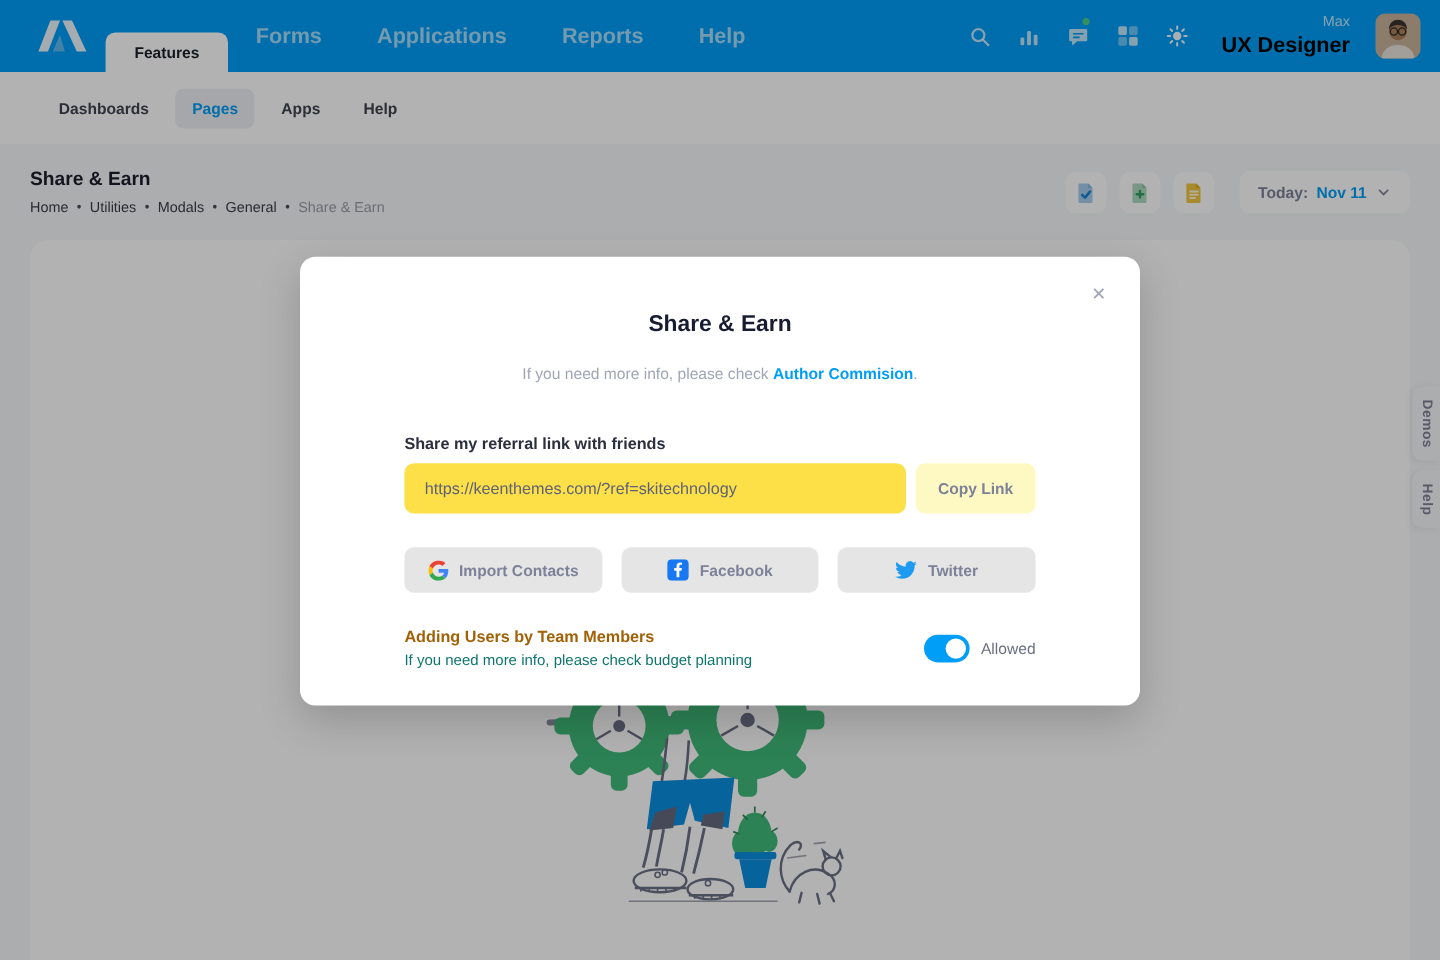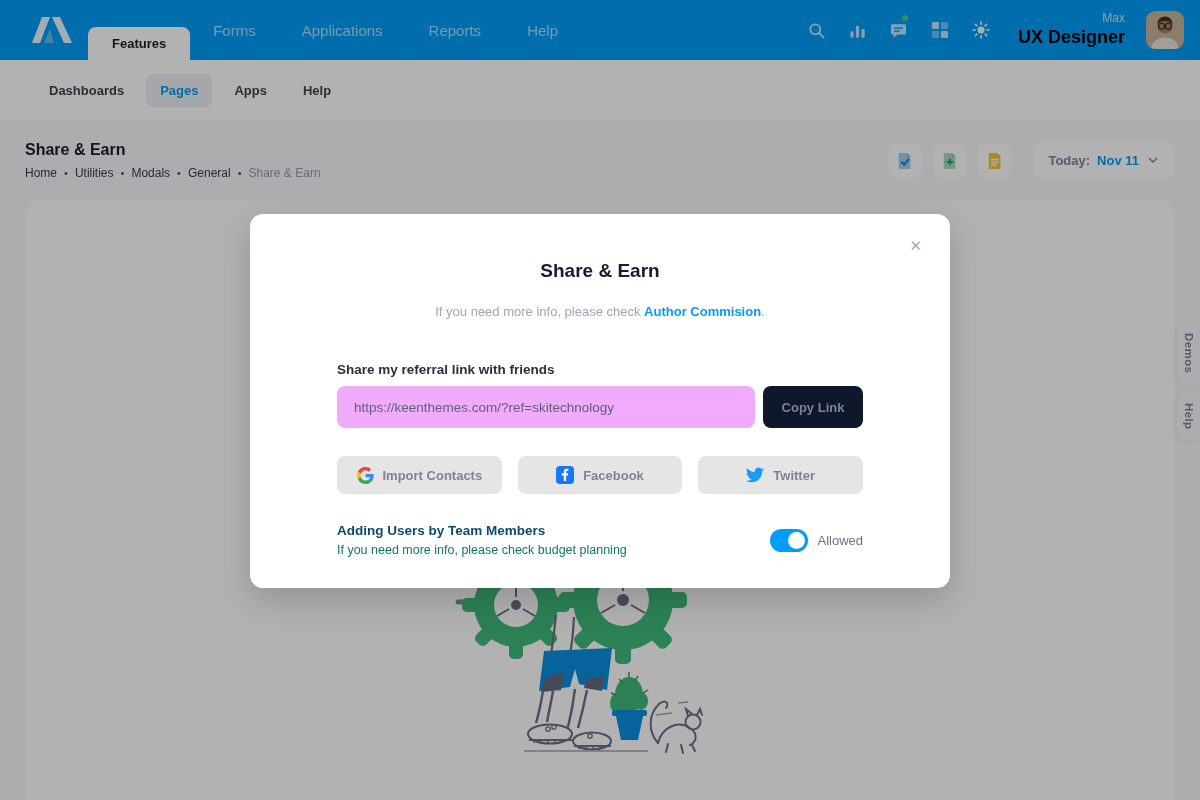--- a/index.html
+++ b/index.html
@@ -20,21 +20,21 @@
   }
   .logo-wrap { display:flex; align-items:center; padding:0 14px 0 30px; }
   .hdr-nav { display:flex; align-items:stretch; }
   .hdr-tab {
     margin-top:27px; background:#fff; border-radius:8px 8px 0 0;
     display:flex; align-items:center; padding:0 24px;
     color:#1b2028; font-size:13px; font-weight:700; cursor:pointer;
   }
   .hdr-link {
     display:flex; align-items:center; padding:0 23px;
-    color:rgba(255,255,255,0.65); font-size:15px; font-weight:400; cursor:pointer;
+    color:rgba(255,255,255,0.65); font-size:18px; font-weight:700; cursor:pointer;
   }
   .hdr-right { margin-left:auto; display:flex; align-items:center; gap:21px; padding-right:16px; }
   .hdr-icon { width:20px; height:20px; color:rgba(255,255,255,0.75); position:relative; display:flex; align-items:center; justify-content:center; cursor:pointer; }
   .hdr-icon svg { display:block; }
   .dot {
     position:absolute; top:-5px; right:1px; width:6px; height:6px;
     border-radius:50%; background:#50cd89;
   }
   .sun { color:rgba(255,255,255,0.95); }
   .user-meta { text-align:right; line-height:1.25; margin-left:6px; }
@@ -104,38 +104,38 @@
   .modal-close {
     position:absolute; top:24px; right:28px; color:#a1a5b7; font-size:15px;
     background:none; border:none; cursor:pointer; line-height:1;
   }
   .modal-title { margin-top:46px; text-align:center; font-size:19px; font-weight:800; color:#181c32; }
   .modal-sub { margin-top:22px; text-align:center; font-size:13px; color:#a1a5b7; font-weight:500; }
   .modal-sub .link { color:#009ef7; font-weight:700; cursor:pointer; }
   .field-label { margin-top:43px; font-size:13.5px; font-weight:700; color:#2c2f3d; }
   .input-row { margin-top:9px; display:flex; gap:8px; }
   .ref-input {
-    flex:1; height:42px; background:#f0abfc; border:none; border-radius:8px;
+    flex:1; height:42px; background:#fde047; border:none; border-radius:8px;
     padding:0 17px; font-family:"Liberation Sans",sans-serif;
     font-size:13.5px; font-weight:500; color:#5e6278; outline:none;
   }
   .copy-btn {
-    width:100px; height:42px; background:#0f172a; border:none; border-radius:8px;
+    width:100px; height:42px; background:#fef9c3; border:none; border-radius:8px;
     font-family:"Liberation Sans",sans-serif; font-size:13px; font-weight:600;
     color:#7e8299; cursor:pointer;
   }
   .social-row { margin-top:28px; display:flex; gap:16px; }
   .social-btn {
     flex:1; height:38px; background:#e5e5e5; border:none; border-radius:8px;
     display:flex; align-items:center; justify-content:center; gap:9px;
     font-family:"Liberation Sans",sans-serif; font-size:13px; font-weight:600;
     color:#7e8299; cursor:pointer;
   }
   .toggle-row { margin-top:29px; display:flex; align-items:center; justify-content:space-between; }
-  .toggle-title { font-size:13.5px; font-weight:600; color:#0c4a6e; }
+  .toggle-title { font-size:13.5px; font-weight:600; color:#a16207; }
   .toggle-sub { margin-top:5px; font-size:12.5px; color:#0f766e; font-weight:500; }
   .toggle-side { display:flex; align-items:center; gap:9px; }
   .switch {
     width:38px; height:23px; border-radius:12px; background:#009ef7; position:relative; cursor:pointer;
   }
   .switch .knob {
     position:absolute; top:3px; right:3px; width:17px; height:17px; border-radius:50%; background:#fff;
   }
   .toggle-state { font-size:13px; font-weight:500; color:#6c7080; }
 </style>

